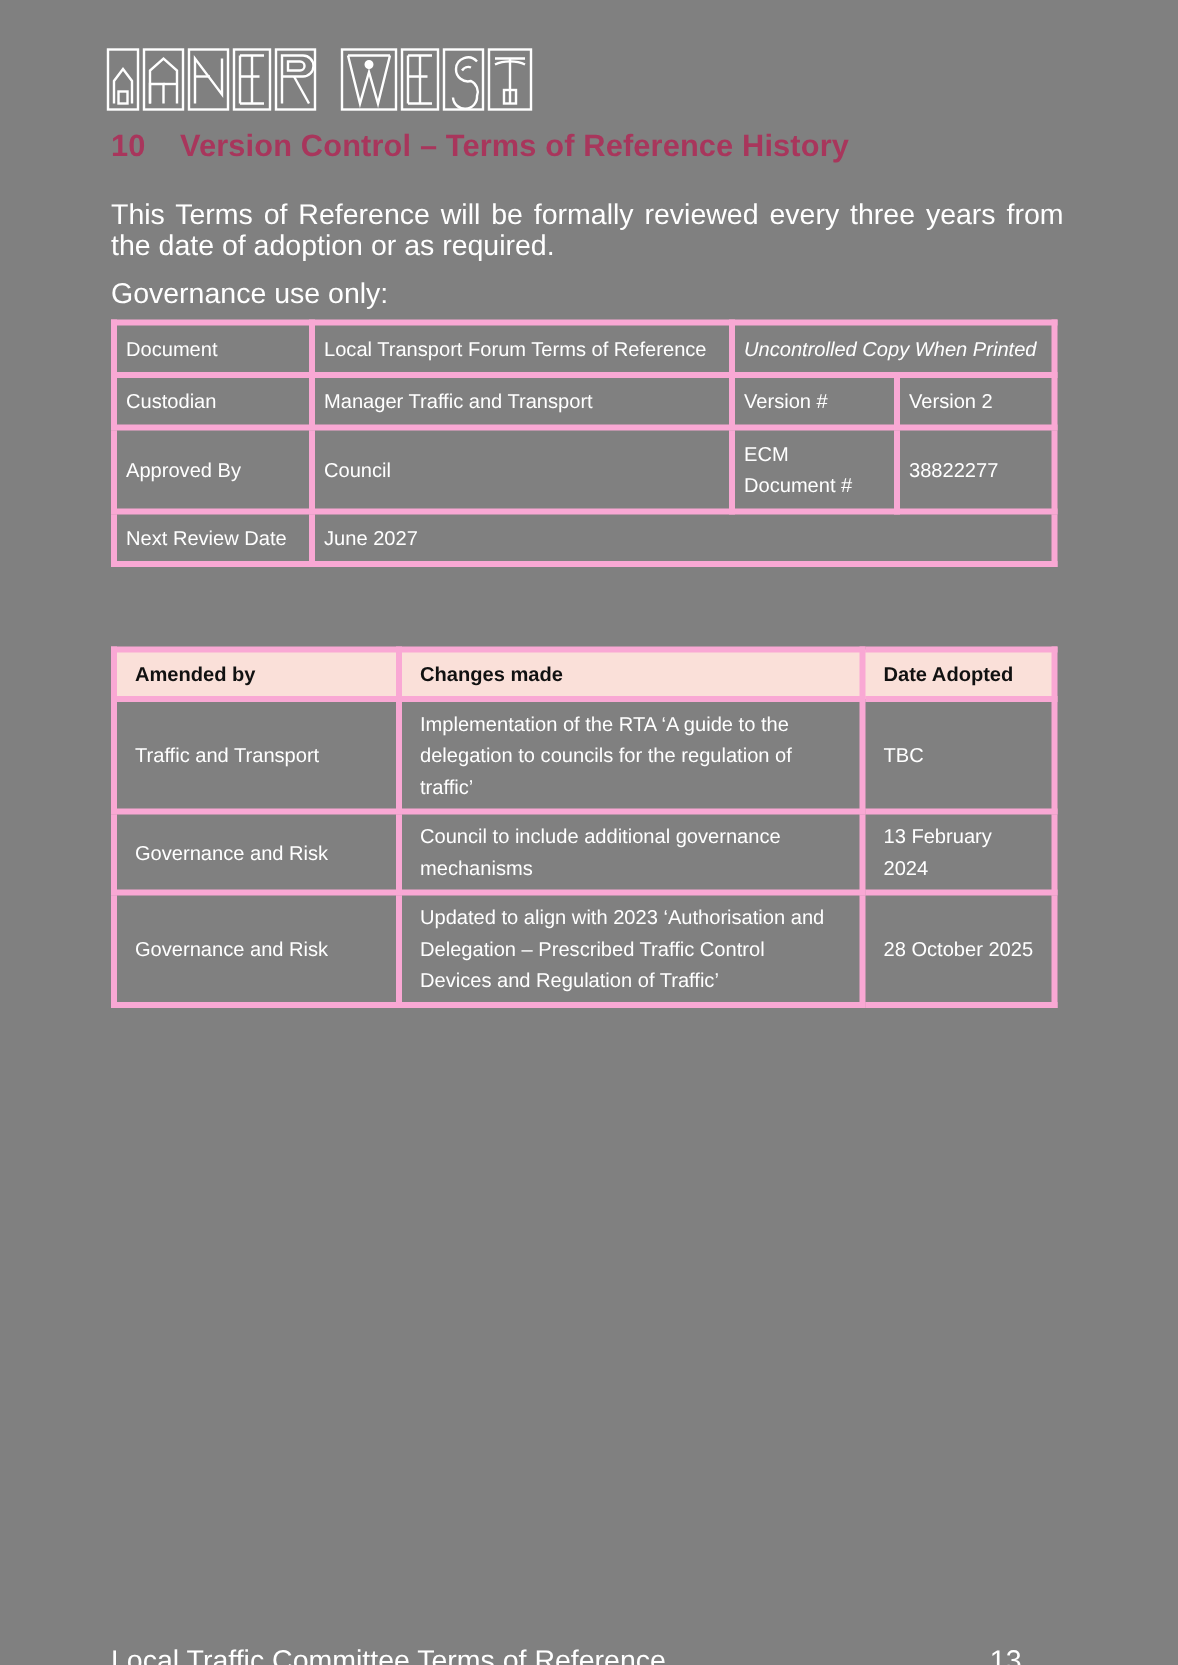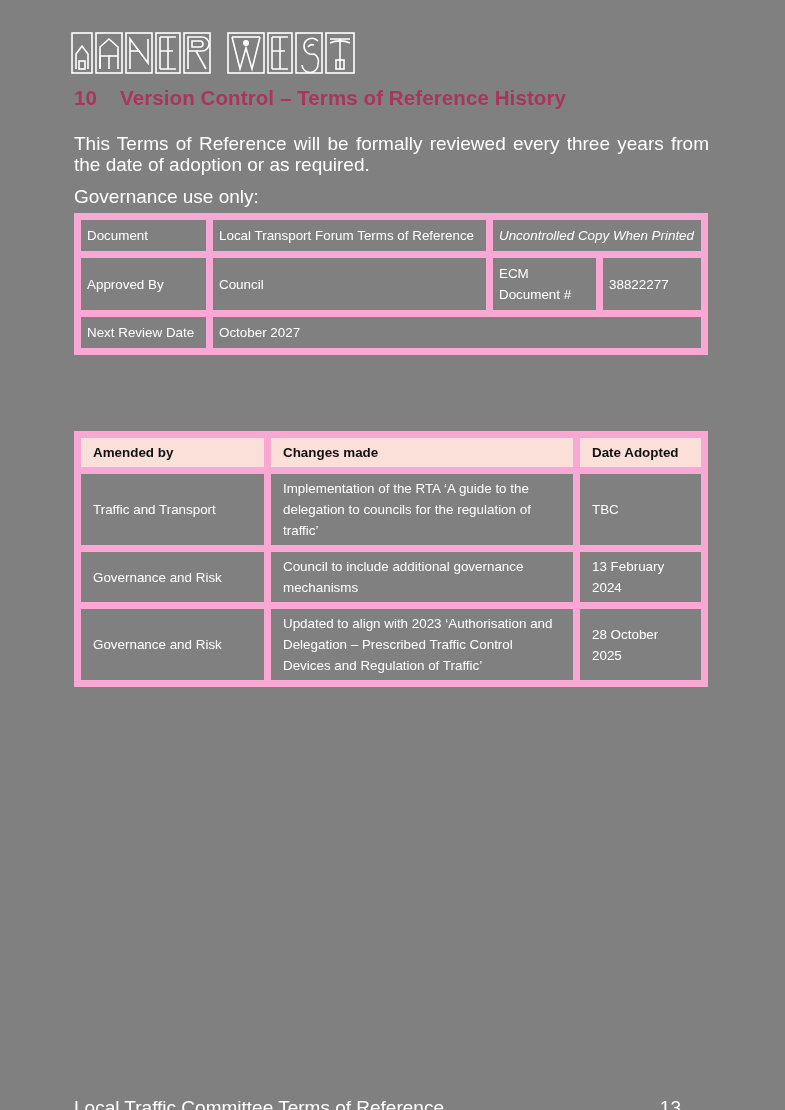--- a/index.html
+++ b/index.html
@@ -70,21 +70,21 @@
   }
 
   
   .tbl {
     position: absolute;
     border-collapse: collapse;
     table-layout: fixed;
     font-size: 13.4px;
   }
   .tbl td, .tbl th {
-    border: 7px solid #f9a8d4;
+    border: 4px solid #f9a8d4;
     padding: 5px 6px 5px 6px;
     vertical-align: middle;
     color: #ffffff;
     font-weight: normal;
     text-align: left;
     line-height: 21px;
     background: transparent;
   }
   .pink {
     background: #fae0d9;
@@ -204,28 +204,34 @@
       <col style="width:110px">
       <col style="width:105px">
     </colgroup>
     <tbody>
       <tr>
         <td class="pink">Document</td>
         <td class="justify">Local Transport Forum Terms of Reference</td>
         <td class="pink-italic" colspan="2">Uncontrolled Copy When Printed</td>
       </tr>
       <tr>
+        <td class="pink">Custodian</td>
+        <td>Manager Traffic and Transport</td>
+        <td class="pink-plain">Version #</td>
+        <td>Version 2</td>
+      </tr>
+      <tr>
         <td class="pink">Approved By</td>
         <td>Council</td>
         <td class="pink-plain">ECM Document #</td>
         <td>38822277</td>
       </tr>
       <tr>
         <td class="pink">Next Review Date</td>
-        <td colspan="3">October 2027</td>
+        <td colspan="3">June 2027</td>
       </tr>
     </tbody>
   </table>
 
   <table class="tbl" id="table-amendments">
     <colgroup>
       <col style="width:190px">
       <col style="width:309px">
       <col style="width:128px">
     </colgroup>

